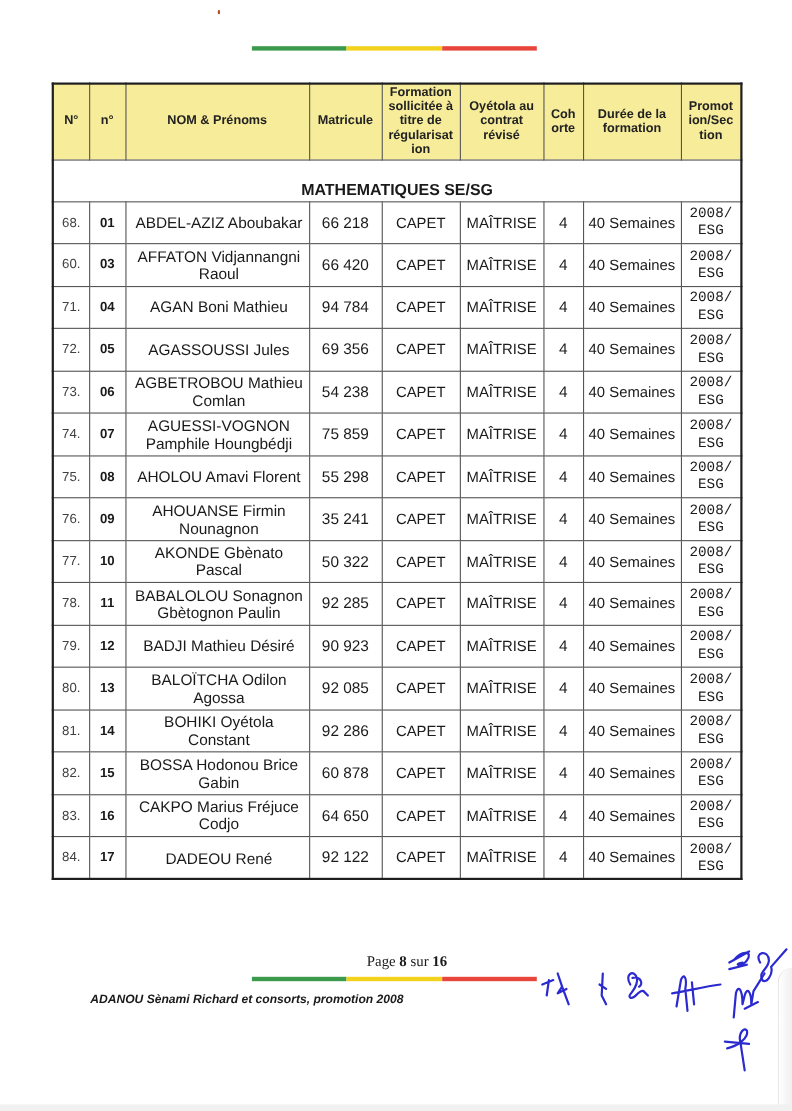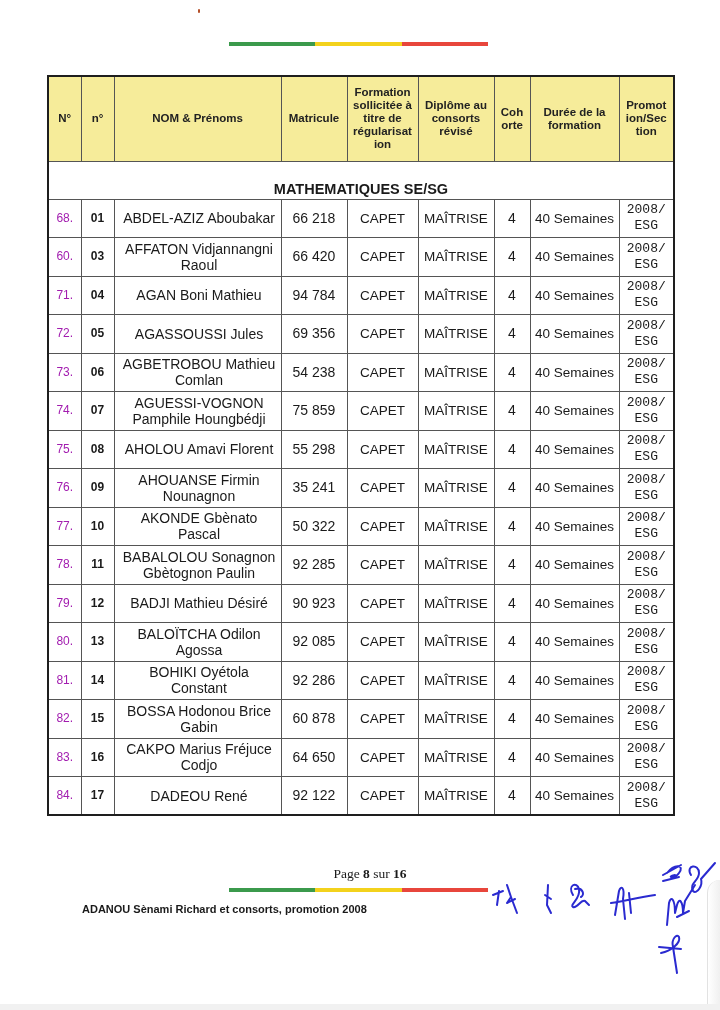--- a/index.html
+++ b/index.html
@@ -18,39 +18,39 @@
     border-collapse: collapse; table-layout: fixed;
     border: 2px solid #1e1e1e;
   }
   table.grid th, table.grid td {
     border: 1px solid #555;
     text-align: center; vertical-align: middle;
     font-size: 13.5px; line-height: 15px; padding: 0 3px;
   }
   table.grid thead th {
     background: #f6ec9a; font-weight: bold; font-size: 11.5px; line-height: 13px;
-    height: 85px; color: #222;
+    height: 69px; color: #222;
   }
   table.grid tr.section td {
     height: 38px; font-weight: bold; font-size: 14.5px; vertical-align: bottom; padding-bottom: 2px;
   }
   table.grid tbody tr.row td { height: 38.5px; }
-  td.c-n { font-size: 12px !important; color: #a21caf; }
+  td.c-n { font-size: 12px !important; color: #404040; }
   td.c-idx { font-weight: bold; font-size: 12px !important; }
   td.c-name { text-align: left; padding-left: 6px !important; line-height: 16px !important; font-size: 14px !important; }
   td.c-mat { font-size: 14px !important; }
   td.c-coh { font-size: 14px !important; }
   td.c-promo { font-size: 13px !important; line-height: 16px !important; font-family: Liberation Mono, monospace; }
 
   .page-num { position: absolute; left: 0; width: 720px; top: 866px; text-align: center;
     font-family: "Liberation Serif", serif; font-size: 13.5px; padding-left: 20px; }
   .page-num b { font-weight: bold; }
 
   .footer-note { position: absolute; left: 82px; top: 903px;
-    font-weight: bold; font-size: 11px; color: #1a1a1a; }
+    font-style: italic; font-weight: bold; font-size: 11px; color: #1a1a1a; }
 
   .signatures { position: absolute; left: 485px; top: 855px; width: 235px; height: 120px; }
   .signatures svg { width: 100%; height: 100%; }
 
   .page-curl { position: absolute; left: 707px; top: 880px; width: 13px; height: 130px;
     background: linear-gradient(to right, #ffffff, #f0f0f0); border-left: 1px solid #e2e2e2;
     border-top-left-radius: 14px; }
   .bottom-shade { position: absolute; left: 0; top: 1004px; width: 720px; height: 6px; background: #f1f1f1; }
 </style>
 </head>
@@ -82,21 +82,21 @@
       <th>n°</th>
       <th>NOM &amp; Prénoms</th>
       <th>Matricule</th>
       <th>
         <span>Formation</span><br>
         <span>sollicitée à</span><br>
         <span>titre de</span><br>
         <span>régularisat</span><br>
         <span>ion</span>
       </th>
-      <th>Diplôme au consorts révisé</th>
+      <th>Oyétola au contrat révisé</th>
       <th>
         <span>Coh</span><br>
         <span>orte</span>
       </th>
       <th>Durée de la formation</th>
       <th>
         <span>Promot</span><br>
         <span>ion/Sec</span><br>
         <span>tion</span>
       </th>

